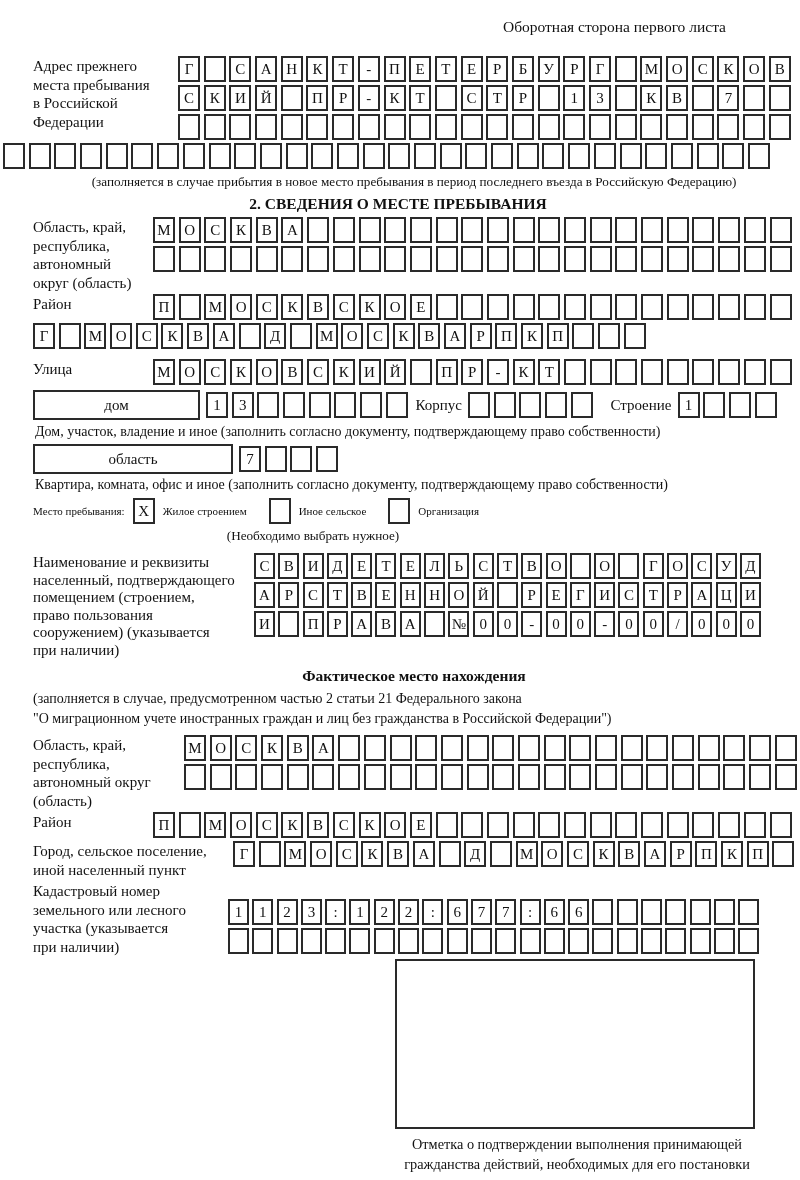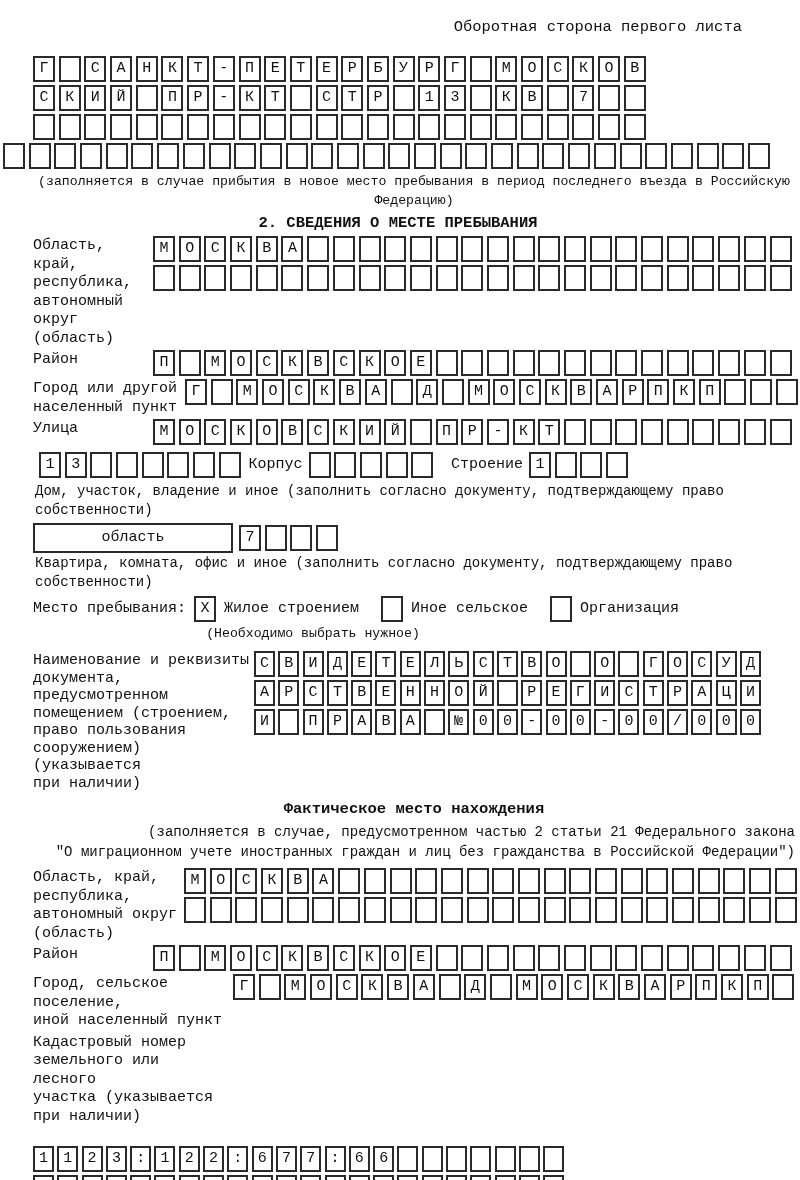--- a/index.html
+++ b/index.html
@@ -2,21 +2,21 @@
 <html><head>
 <meta charset="utf-8">
 <style>
   * { margin:0; padding:0; box-sizing:border-box; }
   html,body { background:#fff; }
   body {
     width:800px; height:1180px;
     font-family:"Liberation Serif", serif;
     color:#111; overflow:hidden;
   }
-  .page { width:800px; height:1180px; padding:18px 6px 0 33px; position:relative;font-family:Liberation Mono, monospace; }
+  .page { width:800px; height:1180px; padding:18px 22px 0 33px; position:relative; }
 
   .header-note { text-align:right; padding-right:52px; font-size:15.5px; }
 
   .form-row { display:flex; align-items:flex-start; }
   .label { font-size:15px; line-height:18.5px; flex:0 0 auto; padding-top:3px; }
   .w145{width:145px;} .w120{width:120px;} .w152{width:152px;} .w221{width:221px;}
   .w151{width:151px;} .w200{width:200px;} .w195{width:195px;}
 
   .cells-rows { display:flex; flex-direction:column; }
   .cells { display:flex; height:29px; align-items:center; white-space:nowrap; }
@@ -39,41 +39,47 @@
     border:2px solid #2a2a2a; height:30px; text-align:center;
     font-size:15px; line-height:26px; flex:0 0 auto;
   }
   .inline-lab { font-size:15px; line-height:30px; flex:0 0 auto;text-align:right; }
 
   .checkbox {
     display:inline-block; width:22px; height:26px; border:2px solid #2a2a2a;
     text-align:center; font-size:15px; line-height:22px; vertical-align:middle;
     margin:0 8px; flex:0 0 auto;
   }
-  .opt-label { font-size:15px; line-height:28px; margin-right:14px; }
+  .opt-label { font-size:11px; line-height:28px; margin-right:14px; }
   .stay-row { display:flex; align-items:center; height:30px; }
 
   .fact-title { font-weight:bold; font-size:15.5px; text-align:center; width:762px; margin-top:8px; margin-bottom:4px; }
-  .fact-note { text-align:right; width:762px; font-size:14px; line-height:20px; }
+  .fact-note { text-align:left; width:762px; font-size:14px; line-height:20px; }
 
   .stamp-wrap { margin-top:2px; margin-left:362px; width:364px; }
   .stamp-box { width:360px; height:170px; border:2px solid #2a2a2a; }
   .stamp-note { margin-top:6px; text-align:center; font-size:14.3px; line-height:19.5px; }
 
   .mt2{margin-top:2px;} .mt4{margin-top:4px;} .mt6{margin-top:6px;} .mt18{margin-top:18px;}
   .cad-rows { margin-top:18px; }
 </style>
 </head>
 <body>
 
 <div class="page">
 
   <div class="header-note">Оборотная сторона первого листа</div>
 
   <div class="form-row mt18">
+    <div class="label w145">
+        <div>Адрес прежнего</div>
+        <div>места пребывания</div>
+        <div>в Российской</div>
+        <div>Федерации</div>
+      </div>
     <div class="cells-rows">
       <div class="cells">
           <span class="cell">Г</span>
           <span class="cell"></span>
           <span class="cell">С</span>
           <span class="cell">А</span>
           <span class="cell">Н</span>
           <span class="cell">К</span>
           <span class="cell">Т</span>
           <span class="cell">-</span>
@@ -274,24 +280,20 @@
         <span class="cell"></span>
         <span class="cell"></span>
         <span class="cell"></span>
         <span class="cell"></span>
         <span class="cell"></span>
         <span class="cell"></span>
       </div>
   </div>
 
   <div class="form-row" style="min-height:36px;">
-    <div class="label w152">
-        <div>Город или другой</div>
-        <div>населенный пункт</div>
-      </div>
     <div class="cells">
         <span class="cell">Г</span>
         <span class="cell"></span>
         <span class="cell">М</span>
         <span class="cell">О</span>
         <span class="cell">С</span>
         <span class="cell">К</span>
         <span class="cell">В</span>
         <span class="cell">А</span>
         <span class="cell"></span>
@@ -338,20 +340,21 @@
         <span class="cell"></span>
         <span class="cell"></span>
         <span class="cell"></span>
         <span class="cell"></span>
         <span class="cell"></span>
         <span class="cell"></span>
       </div>
   </div>
 
   <div class="form-row mt2" style="align-items:center; height:34px;">
+    <div class="housebox" style="width:167px;">дом</div>
     <div class="cells" style="margin-left:6px;">
         <span class="cell">1</span>
         <span class="cell">3</span>
         <span class="cell"></span>
         <span class="cell"></span>
         <span class="cell"></span>
         <span class="cell"></span>
         <span class="cell"></span>
         <span class="cell"></span>
       </div>
@@ -393,21 +396,21 @@
         <span class="opt-label">Иное сельское</span>
         <span class="checkbox"></span>
         <span class="opt-label">Организация</span>
       </span>
   </div>
   <div class="caption" style="width:560px; text-align:center;">(Необходимо выбрать нужное)</div>
 
   <div class="form-row mt6" style="min-height:106px;">
     <div class="label w221" style="line-height:17.5px;">
         <div>Наименование и реквизиты</div>
-        <div>документа, предусмотренном</div>
+        <div>населенный, подтверждающего</div>
         <div>помещением (строением,</div>
         <div>право пользования</div>
         <div>сооружением) (указывается</div>
         <div>при наличии)</div>
       </div>
     <div class="cells-rows sm">
       <div class="cells">
           <span class="cell">С</span>
           <span class="cell">В</span>
           <span class="cell">И</span>
@@ -603,21 +606,21 @@
         <span class="cell">В</span>
         <span class="cell">А</span>
         <span class="cell">Р</span>
         <span class="cell">П</span>
         <span class="cell">К</span>
         <span class="cell">П</span>
         <span class="cell"></span>
       </div>
   </div>
 
-  <div class="form-row" style="min-height:78px;flex-direction:column;">
+  <div class="form-row" style="min-height:78px;">
     <div class="label w195">
         <div>Кадастровый номер</div>
         <div>земельного или лесного</div>
         <div>участка (указывается</div>
         <div>при наличии)</div>
       </div>
     <div class="cells-rows sm cad-rows">
       <div class="cells">
           <span class="cell">1</span>
           <span class="cell">1</span>

